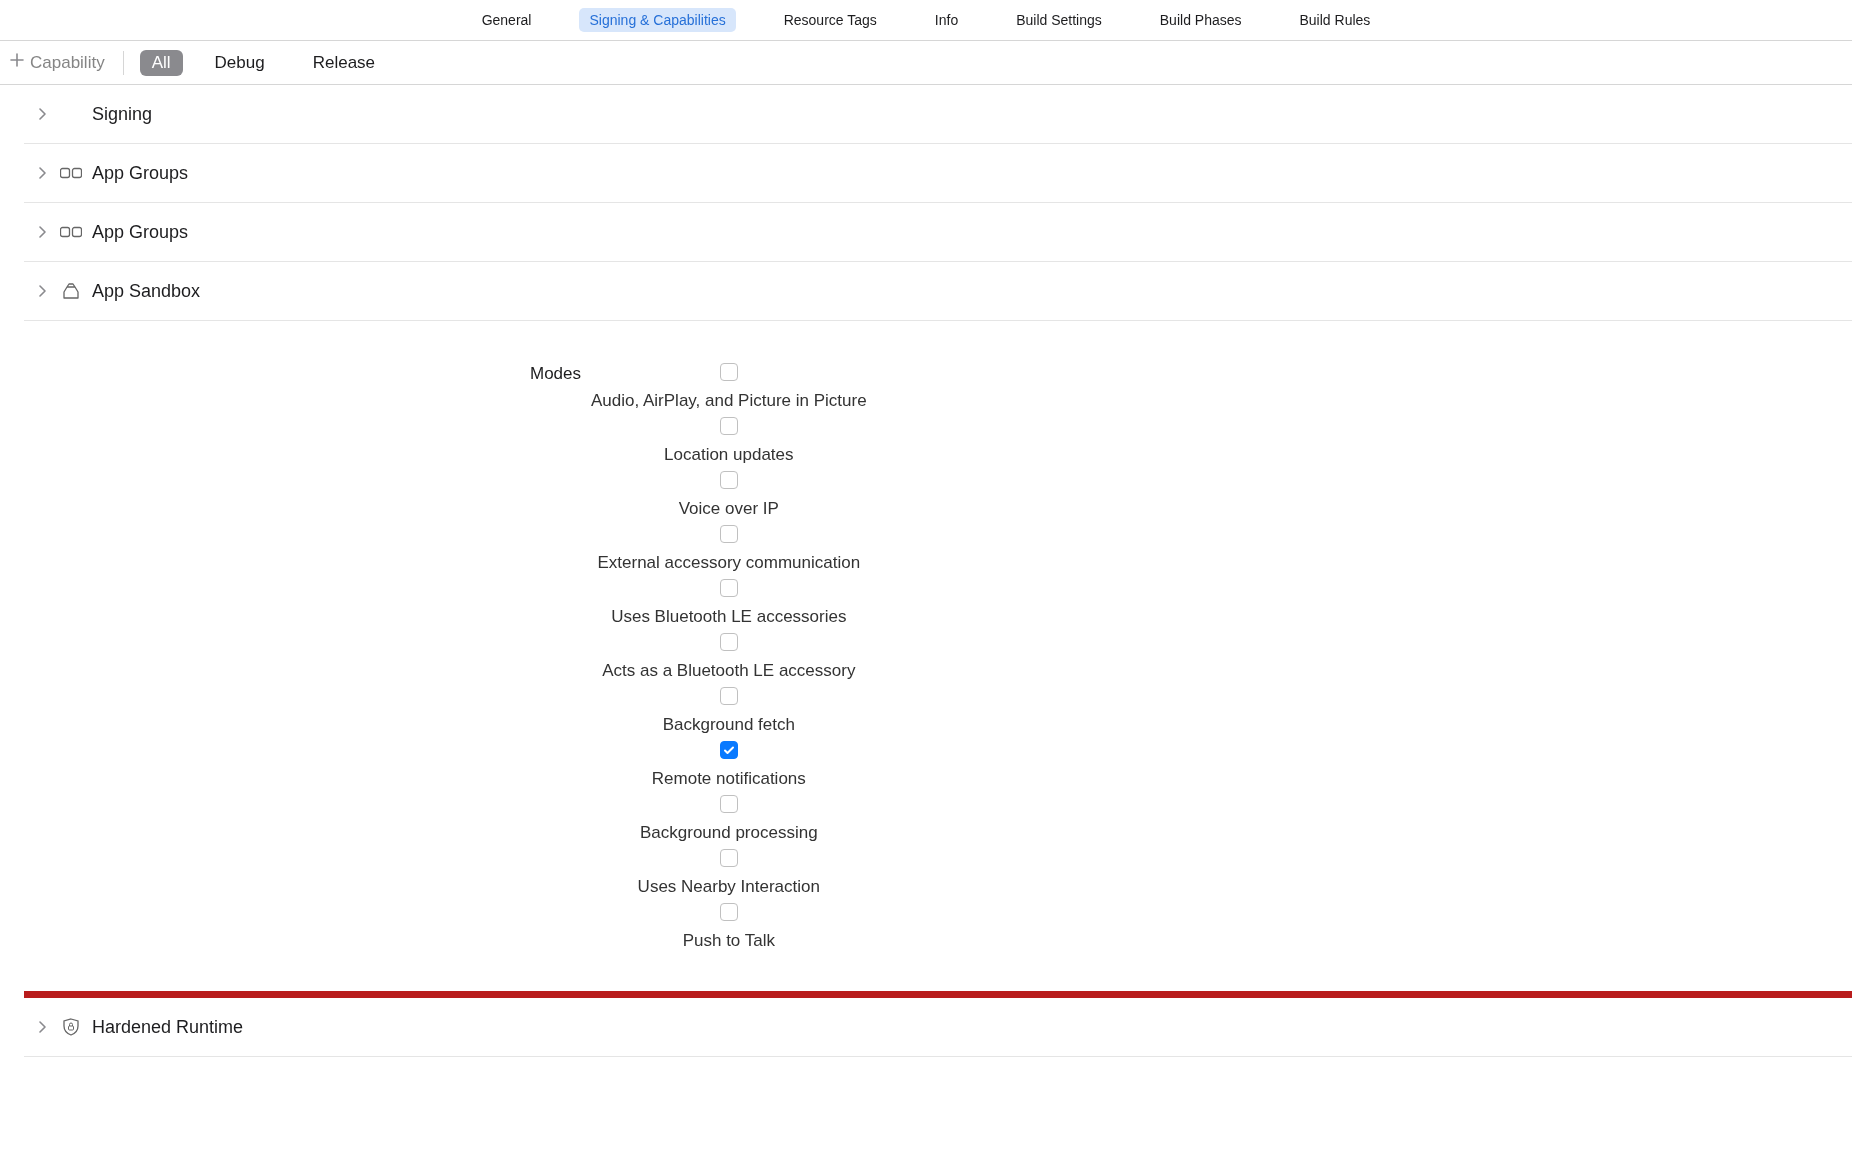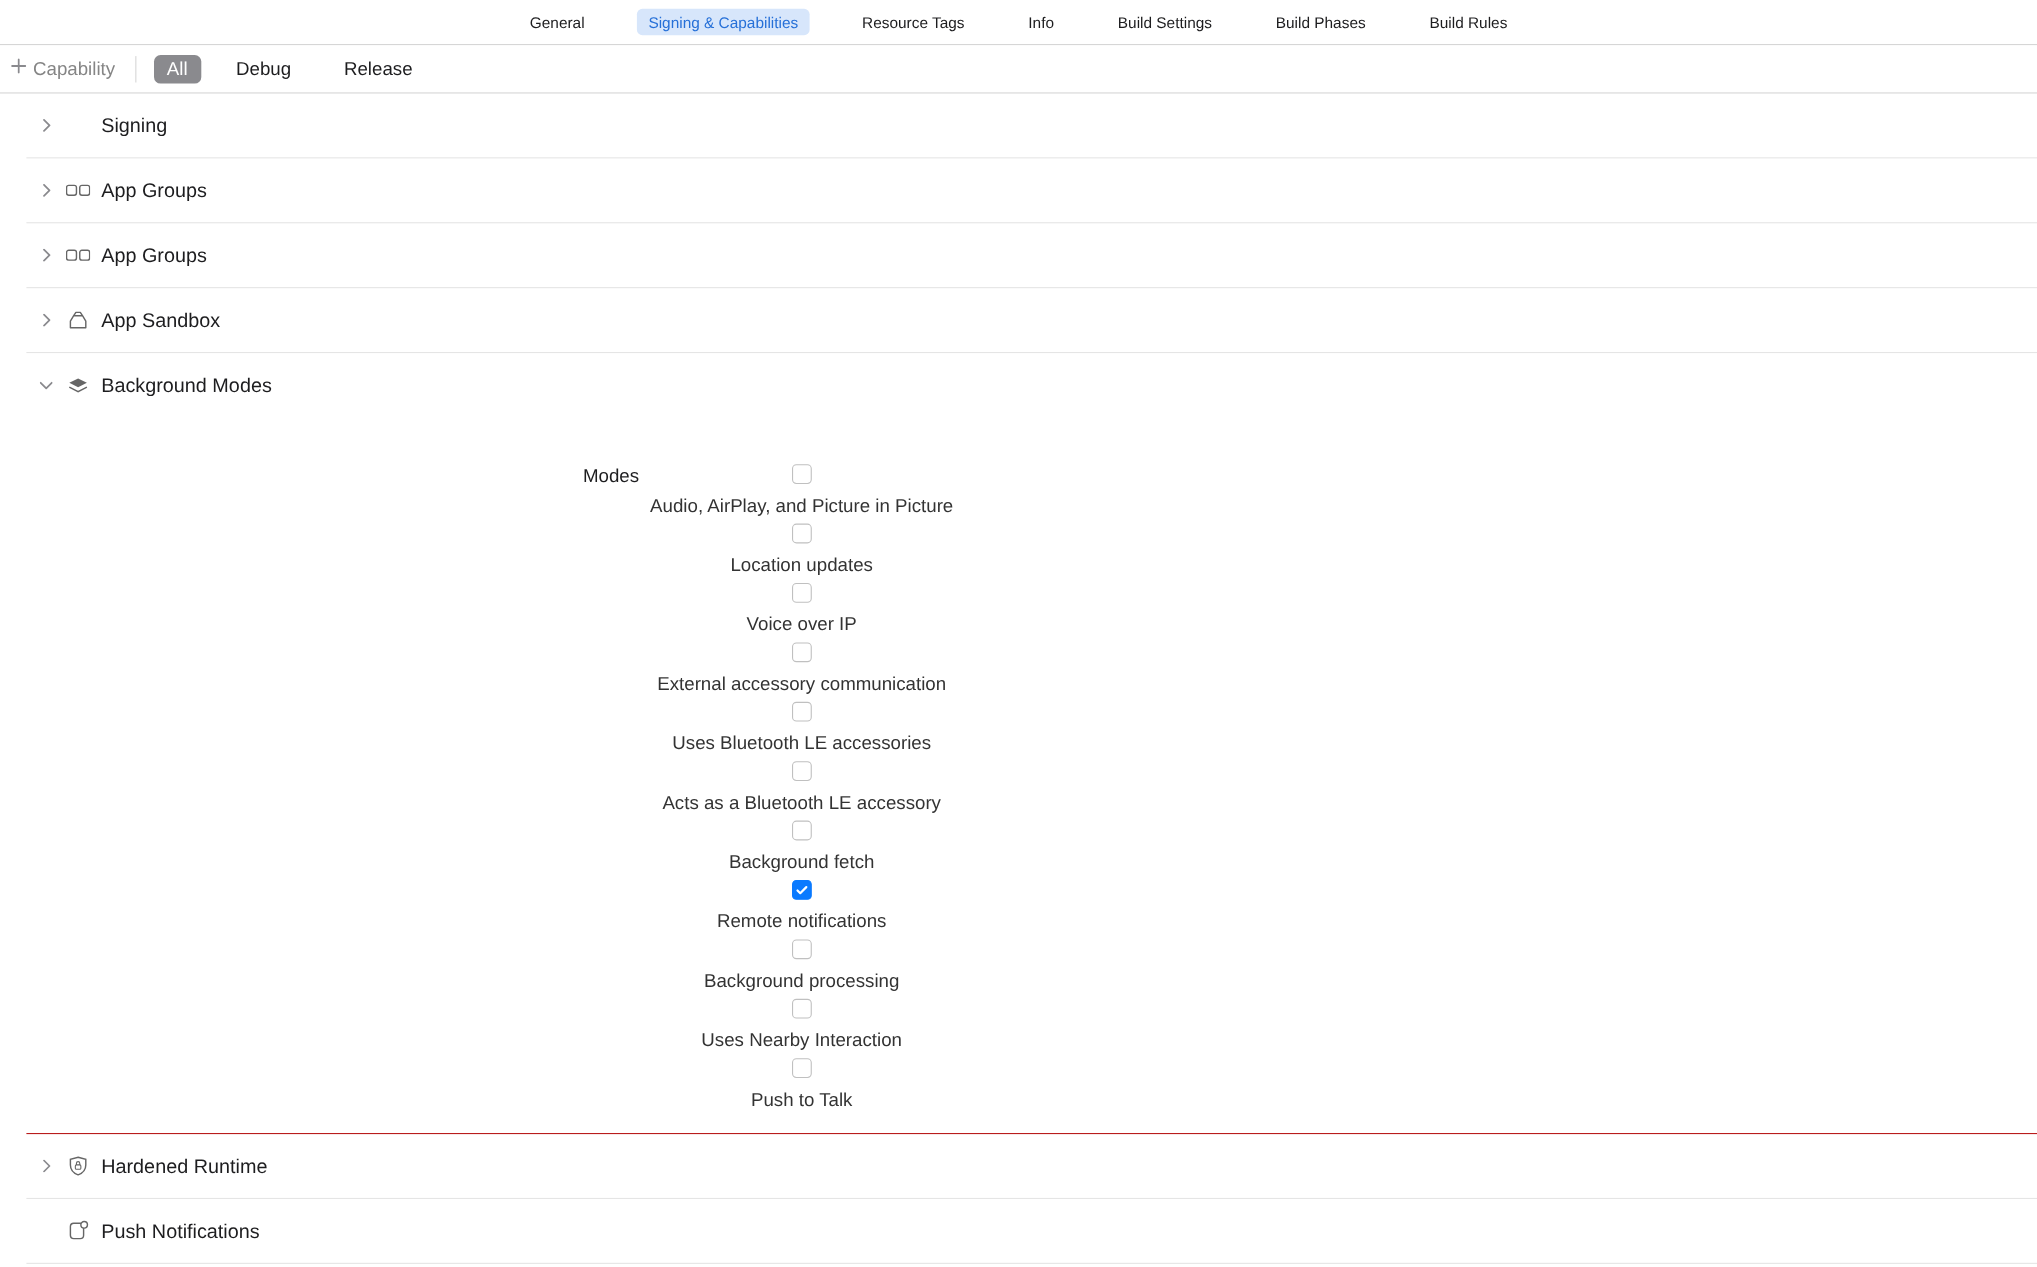--- a/index.html
+++ b/index.html
@@ -87,21 +87,21 @@
     align-items: center;
     justify-content: center;
     color: #666;
   }
   .cap-icon svg { display: block; }
   .section-title {
     font-weight: 400;
     font-size: 18px;
     color: #1d1d1f;
   }
-  .section-body { border-bottom: 1px solid #b91c1c; padding-bottom: 20px; }
+  .section-body { border-bottom: 7px solid #b91c1c; padding-bottom: 40px; }
   .modes-block {
     display: flex;
     padding-top: 42px;
   }
   .modes-label {
     width: 567px;
     text-align: right;
     padding-right: 10px;
     font-size: 17px;
     color: #1d1d1f;
@@ -214,34 +214,20 @@
         </svg>
     </span>
     <span class="cap-icon">
       <svg width="20" height="20" viewBox="0 0 20 20">
           <path d="M3 17h14v-6l-3-5H6l-3 5v6z M6 6l2-3h4l2 3" fill="none" stroke="#666" stroke-width="1.3" stroke-linejoin="round"></path>
         </svg>
     </span>
     <span class="section-title">App Sandbox</span>
   </div>
 
-  <div class="section-row" style="border-bottom:none">
-    <span class="disclosure">
-      <svg width="12" height="10" viewBox="0 0 12 10">
-          <path d="M1 2l5 5 5-5" fill="none" stroke="#8a8a8e" stroke-width="1.6" stroke-linecap="round" stroke-linejoin="round"></path>
-        </svg>
-    </span>
-    <span class="cap-icon">
-      <svg width="20" height="18" viewBox="0 0 20 18">
-          <path d="M2 6l8-4 8 4-8 4-8-4z" fill="#666"></path>
-          <path d="M2 10l8 4 8-4" fill="none" stroke="#666" stroke-width="1.3"></path>
-        </svg>
-    </span>
-    <span class="section-title">Background Modes</span>
-  </div>
 
   <div class="section-body">
     <div class="modes-block">
       <div class="modes-label">Modes</div>
       <div class="modes-list" id="modes-list">
           <div class="mode-item">
             <div class="checkbox"></div>
             <span class="mode-label">Audio, AirPlay, and Picture in Picture</span>
           </div>
           <div class="mode-item">
@@ -301,26 +287,14 @@
     <span class="cap-icon">
       <svg width="20" height="20" viewBox="0 0 20 20">
           <path d="M10 2l7 2v5c0 5-3 7.5-7 9-4-1.5-7-4-7-9V4l7-2z" fill="none" stroke="#666" stroke-width="1.3"></path>
           <rect x="7.5" y="9" width="5" height="4" rx="1" fill="none" stroke="#666" stroke-width="1"></rect>
           <path d="M8.5 9V7.5a1.5 1.5 0 013 0V9" fill="none" stroke="#666" stroke-width="1"></path>
         </svg>
     </span>
     <span class="section-title">Hardened Runtime</span>
   </div>
 
-  <div class="section-row">
-    <span class="disclosure" style="visibility:hidden">
-      <svg width="10" height="12"></svg>
-    </span>
-    <span class="cap-icon">
-      <svg width="20" height="20" viewBox="0 0 20 20">
-          <rect x="3" y="3" width="12" height="14" rx="3" fill="none" stroke="#666" stroke-width="1.3"></rect>
-          <circle cx="15.5" cy="4.5" r="3" fill="#fff" stroke="#666" stroke-width="1.3"></circle>
-        </svg>
-    </span>
-    <span class="section-title">Push Notifications</span>
-  </div>
 
 </div>
 
 </body></html>

